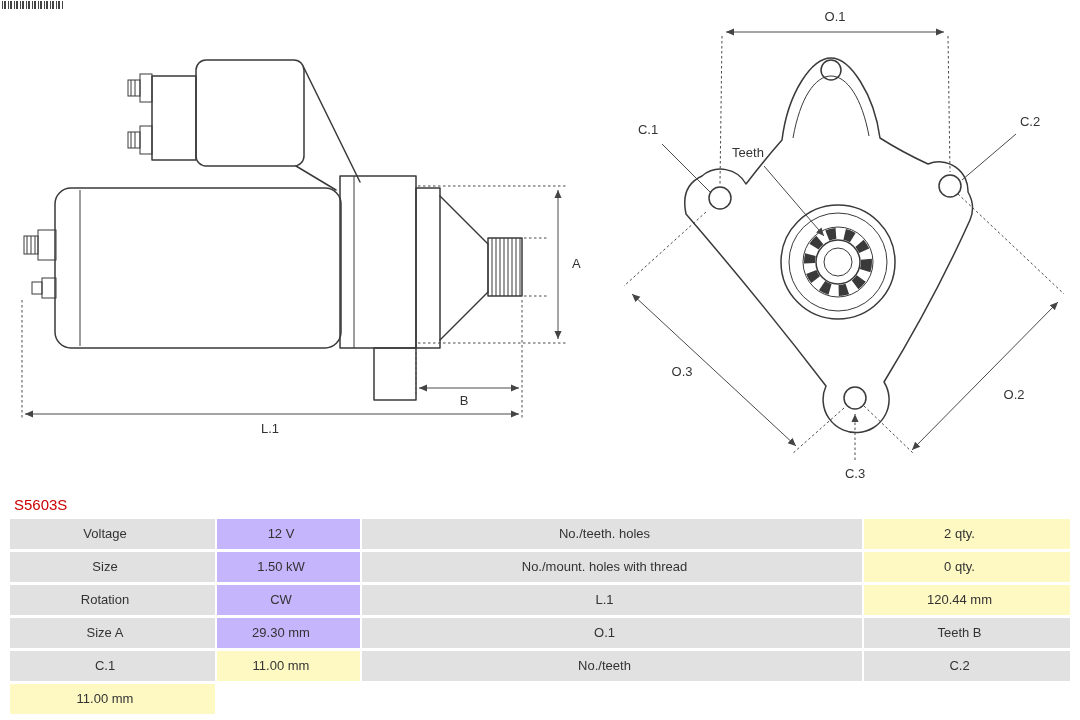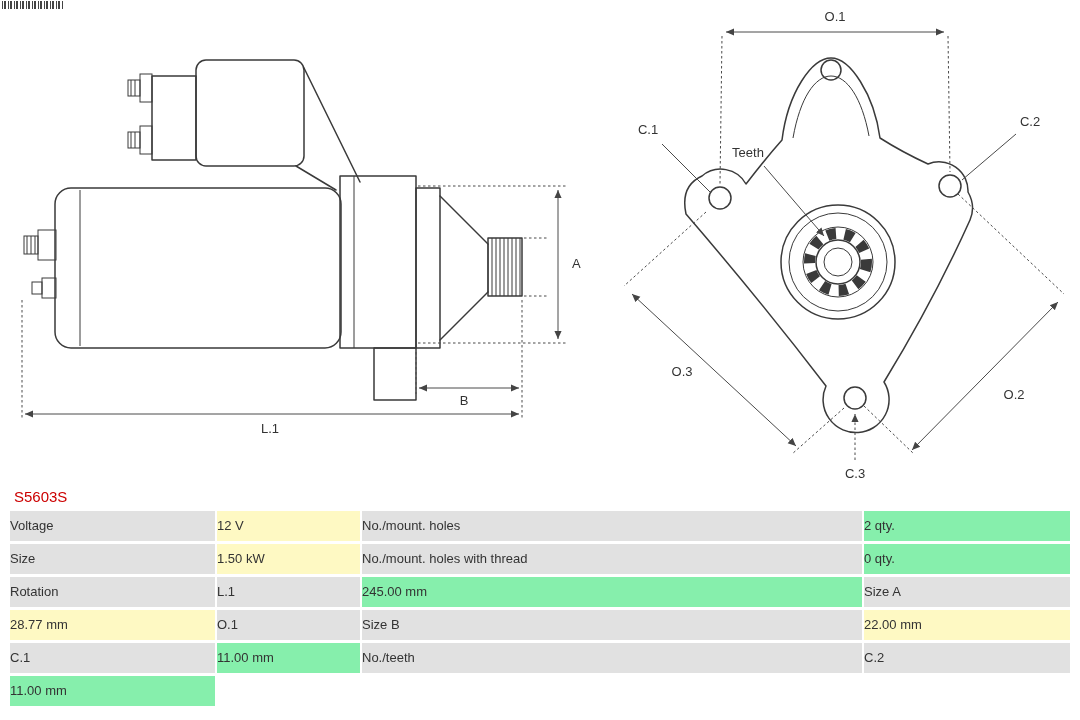--- a/index.html
+++ b/index.html
@@ -7,28 +7,28 @@
   .page{position:relative;width:1080px;height:720px;background:#fff;overflow:hidden;}
   .barcode{position:absolute;top:1px;left:2px;width:62px;height:8px;
     background:repeating-linear-gradient(90deg,#444 0px,#444 1px,#fff 1px,#fff 2px,#444 2px,#444 4px,#fff 4px,#fff 6px);}
   svg.drawing{display:block;}
   .ol{fill:none;stroke:#3a3a3a;stroke-width:1.5;stroke-linejoin:round;stroke-linecap:round;}
   .thin{fill:none;stroke:#3a3a3a;stroke-width:1;}
   .dim{stroke:#4a4a4a;stroke-width:1;fill:none;}
   .dash{stroke:#4a4a4a;stroke-width:1;stroke-dasharray:2.5 2.5;fill:none;}
   .lbl{font-size:13px;fill:#333;}
   .teethring{fill:none;stroke:#3a3a3a;stroke-width:11;stroke-dasharray:8.8 8.8;}
-  .part-number{margin:4px 0 6px 14px;font-size:15px;font-weight:400;color:#cc0000;}
+  .part-number{margin:12px 0 6px 14px;font-size:15px;font-weight:400;color:#cc0000;}
   .spec-table{width:1060px;margin:4px 10px 0 10px;display:grid;
     grid-template-columns:205px 143px 500px 206px;gap:3px 2px;font-size:13px;}
-  .cell{height:30px;line-height:30px;text-align:left;padding-right:15px;box-sizing:border-box;
+  .cell{height:30px;line-height:30px;text-align:center;padding-right:15px;box-sizing:border-box;
     white-space:nowrap;overflow:hidden;}
   .cell.l{background:#e1e1e1;}
-  .cell.v1{background:#fef9c3;}
-  .cell.v2{background:#86efac;}
+  .cell.v1{background:#c4b5fd;}
+  .cell.v2{background:#fef9c3;}
 </style>
 </head>
 <body>
 
 <div class="page">
 
   <div class="barcode"></div>
 
   <svg class="drawing" width="1080" height="484" viewBox="0 0 1080 484">
     <defs>
@@ -145,38 +145,38 @@
       <text x="855" y="478" class="lbl" text-anchor="middle">C.3</text>
     </g>
   </svg>
 
   <div class="part-number">S5603S</div>
 
   <div class="spec-table">
 
     <div class="cell l">Voltage</div>
     <div class="cell v1">12 V</div>
-    <div class="cell l">No./mount. holes</div>
+    <div class="cell l">No./teeth. holes</div>
     <div class="cell v2">2 qty.</div>
 
     <div class="cell l">Size</div>
     <div class="cell v1">1.50 kW</div>
     <div class="cell l">No./mount. holes with thread</div>
     <div class="cell v2">0 qty.</div>
 
     <div class="cell l">Rotation</div>
+    <div class="cell v1">CW</div>
     <div class="cell l">L.1</div>
-    <div class="cell v2">245.00 mm</div>
+    <div class="cell v2">120.44 mm</div>
 
     <div class="cell l">Size A</div>
-    <div class="cell v1">28.77 mm</div>
+    <div class="cell v1">29.30 mm</div>
     <div class="cell l">O.1</div>
 
-    <div class="cell l">Size B</div>
-    <div class="cell v1">22.00 mm</div>
+    <div class="cell l">Teeth B</div>
     <div class="cell l">C.1</div>
     <div class="cell v2">11.00 mm</div>
 
     <div class="cell l">No./teeth</div>
     <div class="cell l">C.2</div>
     <div class="cell v2">11.00 mm</div>
   </div>
 
 </div>
 

